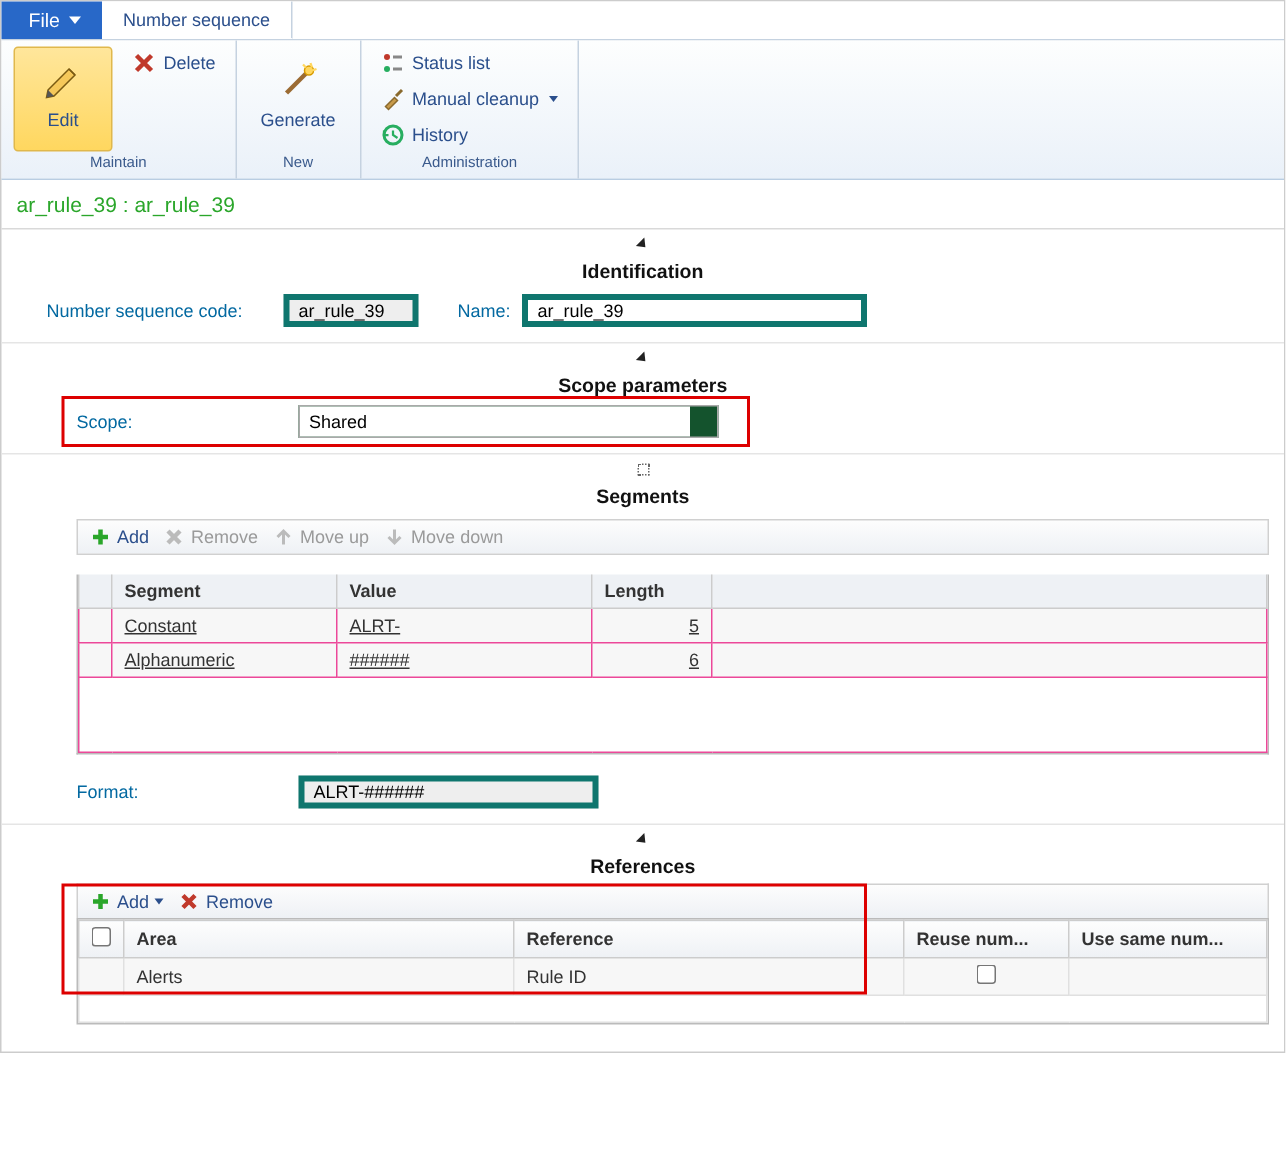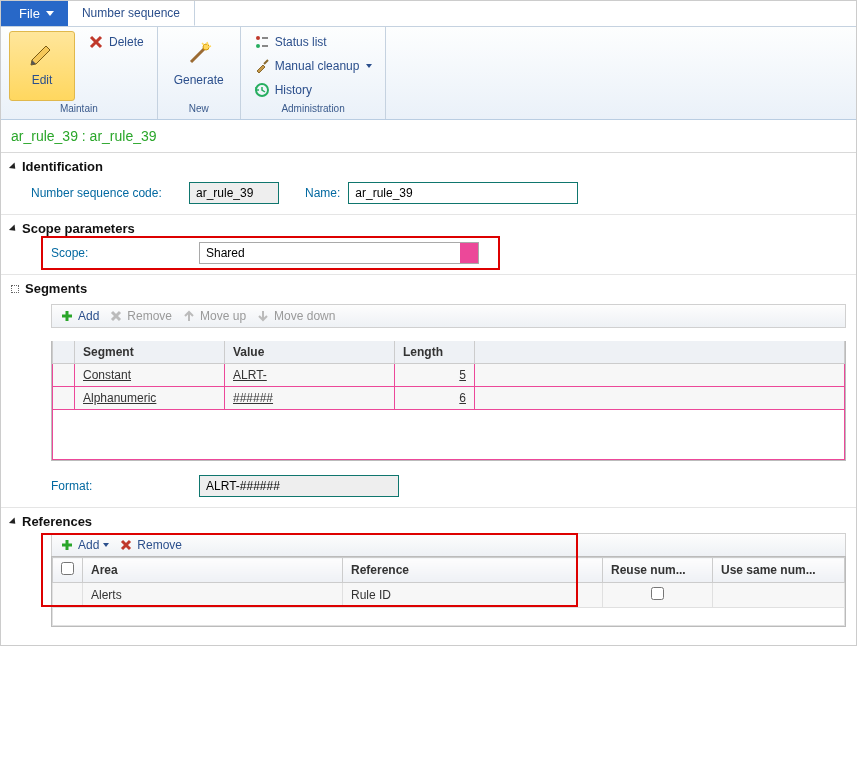--- a/index.html
+++ b/index.html
@@ -24,30 +24,30 @@
 .big-btn.edit { background: linear-gradient(#ffe69b, #ffd75f); border: 1px solid #e0b84c; }
 .vstack { display: flex; flex-direction: column; gap: 2px; }
 .sm-btn { display: flex; align-items: center; gap: 5px; padding: 2px 4px; color: #2b4f8c; cursor: pointer; border: 1px solid transparent; border-radius: 2px; }
 .sm-btn .carrot { width: 0; height: 0; border-left: 3px solid transparent; border-right: 3px solid transparent; border-top: 4px solid #2b4f8c; margin-left: 2px; }
 
 
 .record-title { color: #2aa62a; font-size: 14px; padding: 8px 10px; border-bottom: 1px solid #d9d9d9; }
 
 
 .section { padding: 6px 10px 10px 10px; border-bottom: 1px solid #e5e5e5; }
-.section-head { display: flex; align-items: center; gap: 6px; cursor: pointer; }
+.section-head { display: flex; align-items: center; gap: 6px; cursor: pointer; flex-direction: column; }
 .section-head .tri { width: 0; height: 0; border-left: 5px solid #222; border-top: 4px solid transparent; border-bottom: 4px solid transparent; transform: rotate(45deg); }
 .section-head.dotted .tri { border: 1px dotted #666; width: 8px; height: 8px; transform: none; }
 .section-head h3 { font-size: 13px; font-weight: bold; color: #111; }
 .field-row { display: flex; align-items: center; gap: 8px; margin-top: 8px; margin-left: 20px; }
 .field-row label { color: #0369a1; min-width: 150px; }
-.txt { border: 1px solid #0f766e; background: #eee; padding: 3px 6px; height: 22px; font-family: inherit; font-size: 12px; }
+.txt { border: 4px solid #0f766e; background: #eee; padding: 3px 6px; height: 22px; font-family: inherit; font-size: 12px; }
 .txt.readonly { background: #eee; }
 .txt.white { background: #fff; }
-.dropdown { display: flex; border: 1px solid #a9a9a9; background: #ec4899; height: 22px; align-items: flex-start; }
+.dropdown { display: flex; border: 1px solid #a9a9a9; background: #14532d; height: 22px; align-items: flex-start; }
 .dropdown input { border: none; padding: 3px 6px; flex: 1; font-family: inherit; font-size: 12px; background: #fff; }
 .dropdown .dd-btn { width: 18px; background: #e3e3e3; border-left: 1px solid #c0c0c0; display: flex; align-items: center; justify-content: center; cursor: pointer; }
 
 
 .hl { position: relative; }
 .hl::after { content: ""; position: absolute; border: 2px solid #d00; pointer-events: none; }
 .hl-scope::after { left: 30px; top: 0px; width: 455px; height: 30px; }
 .hl-ref::after { left: 30px; top: 0px; width: 533px; height: 70px; }
 
 

